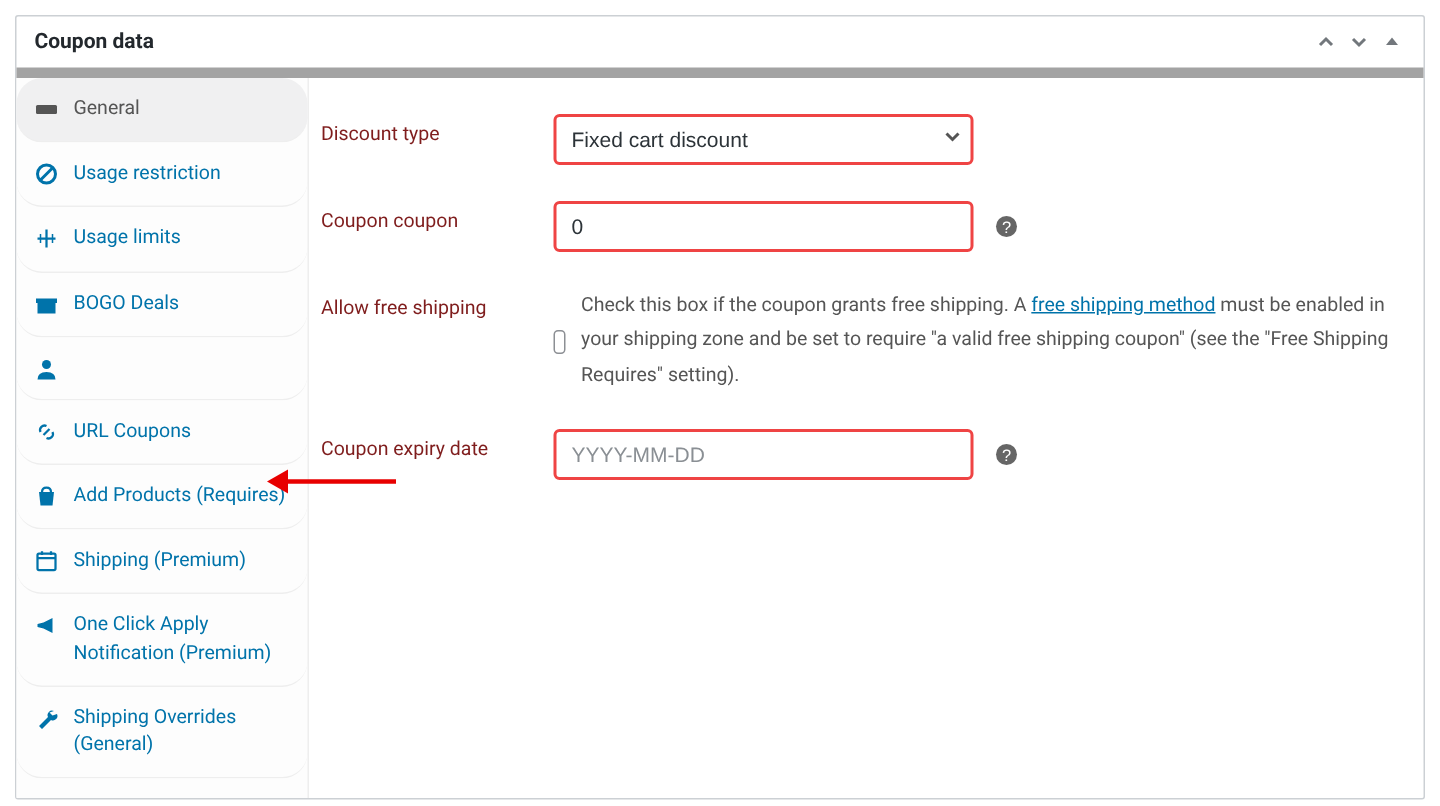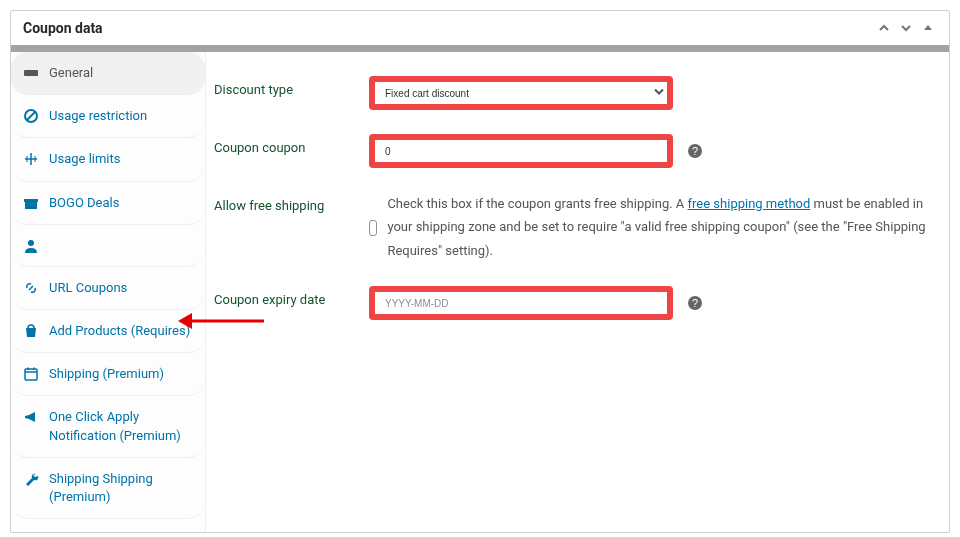--- a/index.html
+++ b/index.html
@@ -77,41 +77,41 @@
   }
   .form-row {
     display: flex;
     align-items: flex-start;
     padding: 6px 0 18px 0;
   }
   .form-label {
     width: 155px;
     flex: 0 0 155px;
     font-size: 13px;
-    color: #14532d;
+    color: #7f1d1d;
     padding-top: 6px;
   }
   .form-field {
     flex: 0 0 auto;
     display: flex;
     align-items: center;
     gap: 10px;
   }
   .form-help {
     font-size: 13px;
     color: #555;
     line-height: 1.8;
     max-width: 560px;
   }
   select.wc, input.wc {
-    width: 304px;
+    width: 280px;
     height: 34px;
     padding: 4px 10px;
-    font-size: 10px;
-    border: 6px solid #ef4444;
+    font-size: 14px;
+    border: 2px solid #ef4444;
     border-radius: 4px;
     background: #fff;
     color: #2c3338;
   }
   select.wc {
     appearance: none;
     -webkit-appearance: none;
     background-image: none;
     padding-right: 28px;
   }
@@ -257,21 +257,21 @@
           </span>
         <span class="tlabel">One Click Apply Notification (Premium)</span>
       </div>
 
       <div class="tab">
         <span class="ticon">
             <svg width="16" height="16" viewBox="0 0 16 16">
               <path d="M13 3 a3 3 0 0 0 -4 4 L3 13 L5 15 L11 9 a3 3 0 0 0 4-4 L12 6 L10 4 Z" fill="currentColor"></path>
             </svg>
           </span>
-        <span class="tlabel">Shipping Shipping (Premium)</span>
+        <span class="tlabel">Shipping Overrides (General)</span>
       </div>
 
     </div>
 
     <div class="content">
 
       <div class="form-row">
         <div class="form-label">Discount type</div>
         <div class="form-field">
           <span class="select-wrap">

